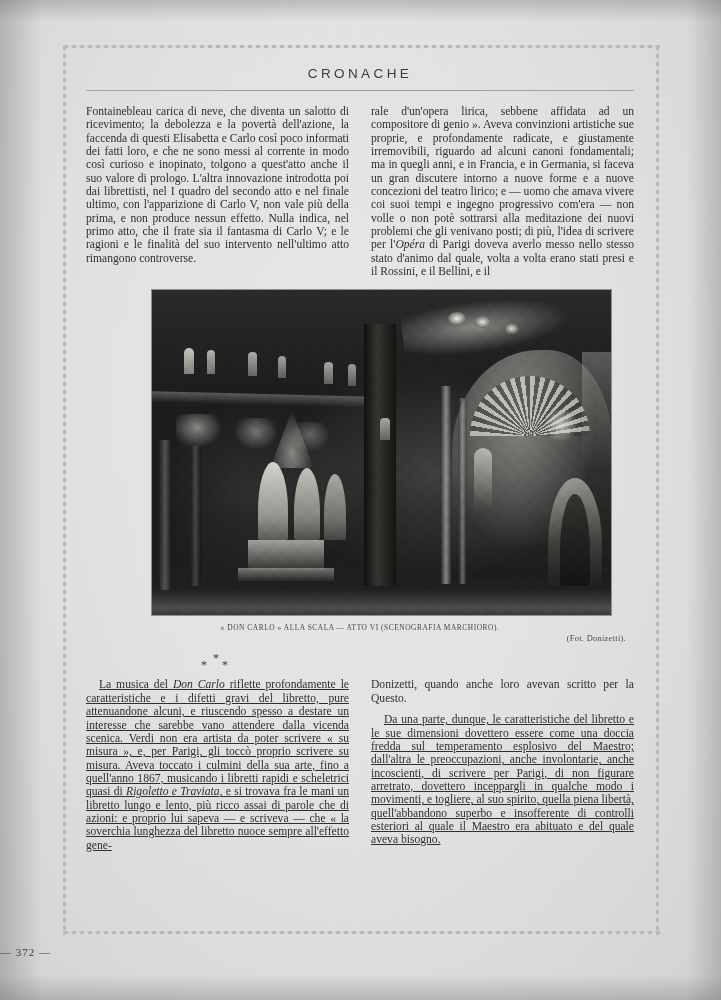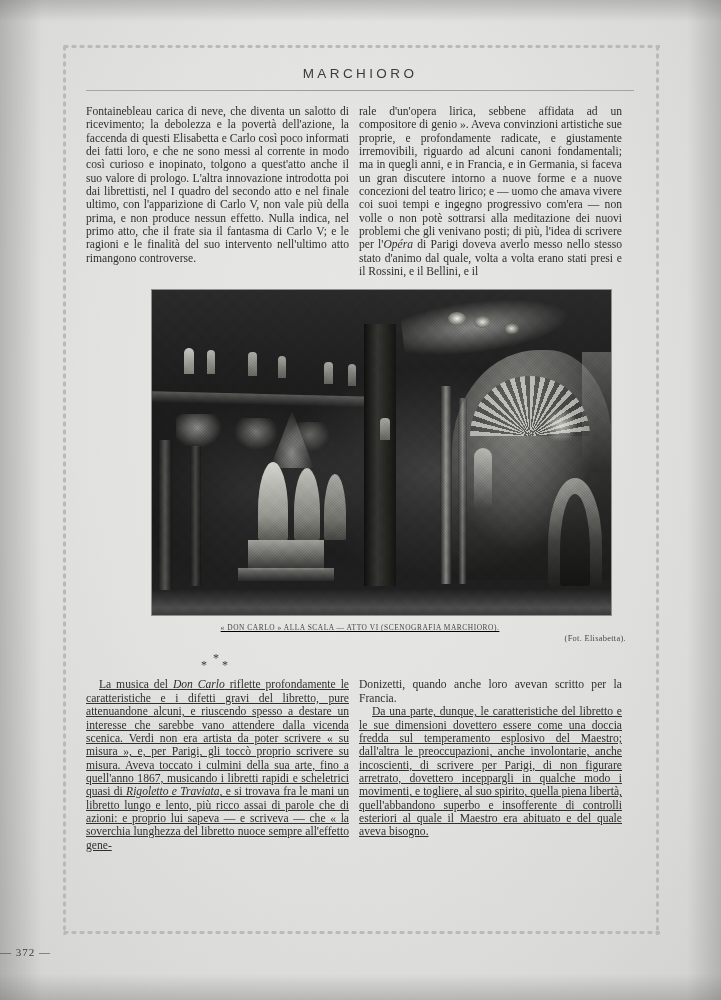--- a/index.html
+++ b/index.html
@@ -54,39 +54,39 @@
     font-weight:400;
     padding-bottom:9px;
   }
   #masthead-rule{
     height:1px;
     background:linear-gradient(90deg,#9b9b99,#8f8f8d 50%,#9b9b99);
     margin:0 0 14px 0;
     opacity:.85;
   }
 
-  .cols{display:flex;gap:10px;}
+  .cols{display:flex;gap:22px;}
   .col{width:263px;}
 
   p.body{
     margin:0;
     font-size:11.6px;
     line-height:13.35px;
     text-align:justify;
     text-justify:inter-word;
     color:#2f2f2f;
     hyphens:manual;
     -webkit-hyphens:manual;
   }
-  p.body + p.body{margin-top:0;}
+  p.body + p.body{margin-top:8px;}
   p.indent{text-indent:13px;text-decoration:underline;}
   em{font-style:italic;}
 
   
-  #figure{margin:11px 0 0 0;position:relative;text-decoration:underline;}
+  #figure{margin:11px 0 0 0;position:relative;}
   #photo{
     position:relative;
     left:65px;
     width:459px;height:325px;
     border:1px solid #8e8e8c;
     overflow:hidden;
     background:#1b1b1b;
   }
   .ph{position:absolute;}
   #photo .vig{
@@ -183,21 +183,21 @@
   <div class="edge-shadow-t"></div>
   <div class="edge-shadow-b"></div>
 
   <div class="frame-line frame-h" id="frame-top"></div>
   <div class="frame-line frame-h" id="frame-bottom"></div>
   <div class="frame-line frame-v" id="frame-left"></div>
   <div class="frame-line frame-v" id="frame-right"></div>
 
   <div id="content">
 
-    <div id="masthead">MARCHIORO</div>
+    <div id="masthead">CRONACHE</div>
     <div id="masthead-rule"></div>
 
     <div class="cols">
       <div class="col">
         <p class="body">Fontainebleau carica di neve, che diventa un salotto di ricevimento; la debolezza e la povertà dell'azione, la faccenda di questi Elisabetta e Carlo così poco informati dei fatti loro, e che ne sono messi al corrente in modo così curioso e inopinato, tolgono a quest'atto anche il suo valore di prologo. L'altra innovazione introdotta poi dai librettisti, nel I quadro del secondo atto e nel finale ultimo, con l'apparizione di Carlo V, non vale più della prima, e non produce nessun effetto. Nulla indica, nel primo atto, che il frate sia il fantasma di Carlo V; e le ragioni e le finalità del suo intervento nell'ultimo atto rimangono controverse.</p>
       </div>
       <div class="col">
         <p class="body">rale d'un'opera lirica, sebbene affidata ad un compositore di genio ». Aveva convinzioni artistiche sue proprie, e profondamente radicate, e giustamente irremovibili, riguardo ad alcuni canoni fondamentali; ma in quegli anni, e in Francia, e in Germania, si faceva un gran discutere intorno a nuove forme e a nuove concezioni del teatro lirico; e — uomo che amava vivere coi suoi tempi e ingegno progressivo com'era — non volle o non potè sottrarsi alla meditazione dei nuovi problemi che gli venivano posti; di più, l'idea di scrivere per l'<em>Opéra</em> di Parigi doveva averlo messo nello stesso stato d'animo dal quale, volta a volta erano stati presi e il Rossini, e il Bellini, e il</p>
       </div>
     </div>
@@ -290,35 +290,35 @@
                     background:linear-gradient(180deg,rgba(200,200,193,.34),rgba(25,25,23,.1));"></div>
         <div class="ph" style="left:228px;top:128px;width:10px;height:22px;border-radius:4px 4px 0 0;
                     background:linear-gradient(180deg,#d2d2cc,#77776f);opacity:.75;"></div>
 
         <div class="floor ph"></div>
         <div class="noise"></div>
       </div>
 
       <div id="caption">
         <div id="caption-main">« DON CARLO » ALLA SCALA — ATTO VI (SCENOGRAFIA MARCHIORO).</div>
-        <div id="caption-credit">(Fot. Elisabetta).</div>
+        <div id="caption-credit">(Fot. Donizetti).</div>
       </div>
     </div>
 
     <div class="cols">
       <div class="col">
         <div id="asterism">
           <span class="top">*</span>
           <span class="bot">* *</span>
         </div>
         <p class="body indent">La musica del <em>Don Carlo</em> riflette profondamente le caratteristiche e i difetti gravi del libretto, pure attenuandone alcuni, e riuscendo spesso a destare un interesse che sarebbe vano attendere dalla vicenda scenica. Verdi non era artista da poter scrivere « su misura », e, per Parigi, gli toccò proprio scrivere su misura. Aveva toccato i culmini della sua arte, fino a quell'anno 1867, musicando i libretti rapidi e scheletrici quasi di <em>Rigoletto e Traviata</em>, e si trovava fra le mani un libretto lungo e lento, più ricco assai di parole che di azioni: e proprio lui sapeva — e scriveva — che « la soverchia lunghezza del libretto nuoce sempre all'effetto gene-</p>
       </div>
       <div class="col">
         <div style="height:17px;margin:8px 0 6px 0;"></div>
-        <p class="body">Donizetti, quando anche loro avevan scritto per la Francia.</p>
+        <p class="body">Donizetti, quando anche loro avevan scritto per la Questo.</p>
         <p class="body indent">Da una parte, dunque, le caratteristiche del libretto e le sue dimensioni dovettero essere come una doccia fredda sul temperamento esplosivo del Maestro; dall'altra le preoccupazioni, anche involontarie, anche incoscienti, di scrivere per Parigi, di non figurare arretrato, dovettero inceppargli in qualche modo i movimenti, e togliere, al suo spirito, quella piena libertà, quell'abbandono superbo e insofferente di controlli esteriori al quale il Maestro era abituato e del quale aveva bisogno.</p>
       </div>
     </div>
 
   </div>
 
   <div id="folio">— 372 —</div>
 </div>
 
 </body></html>

